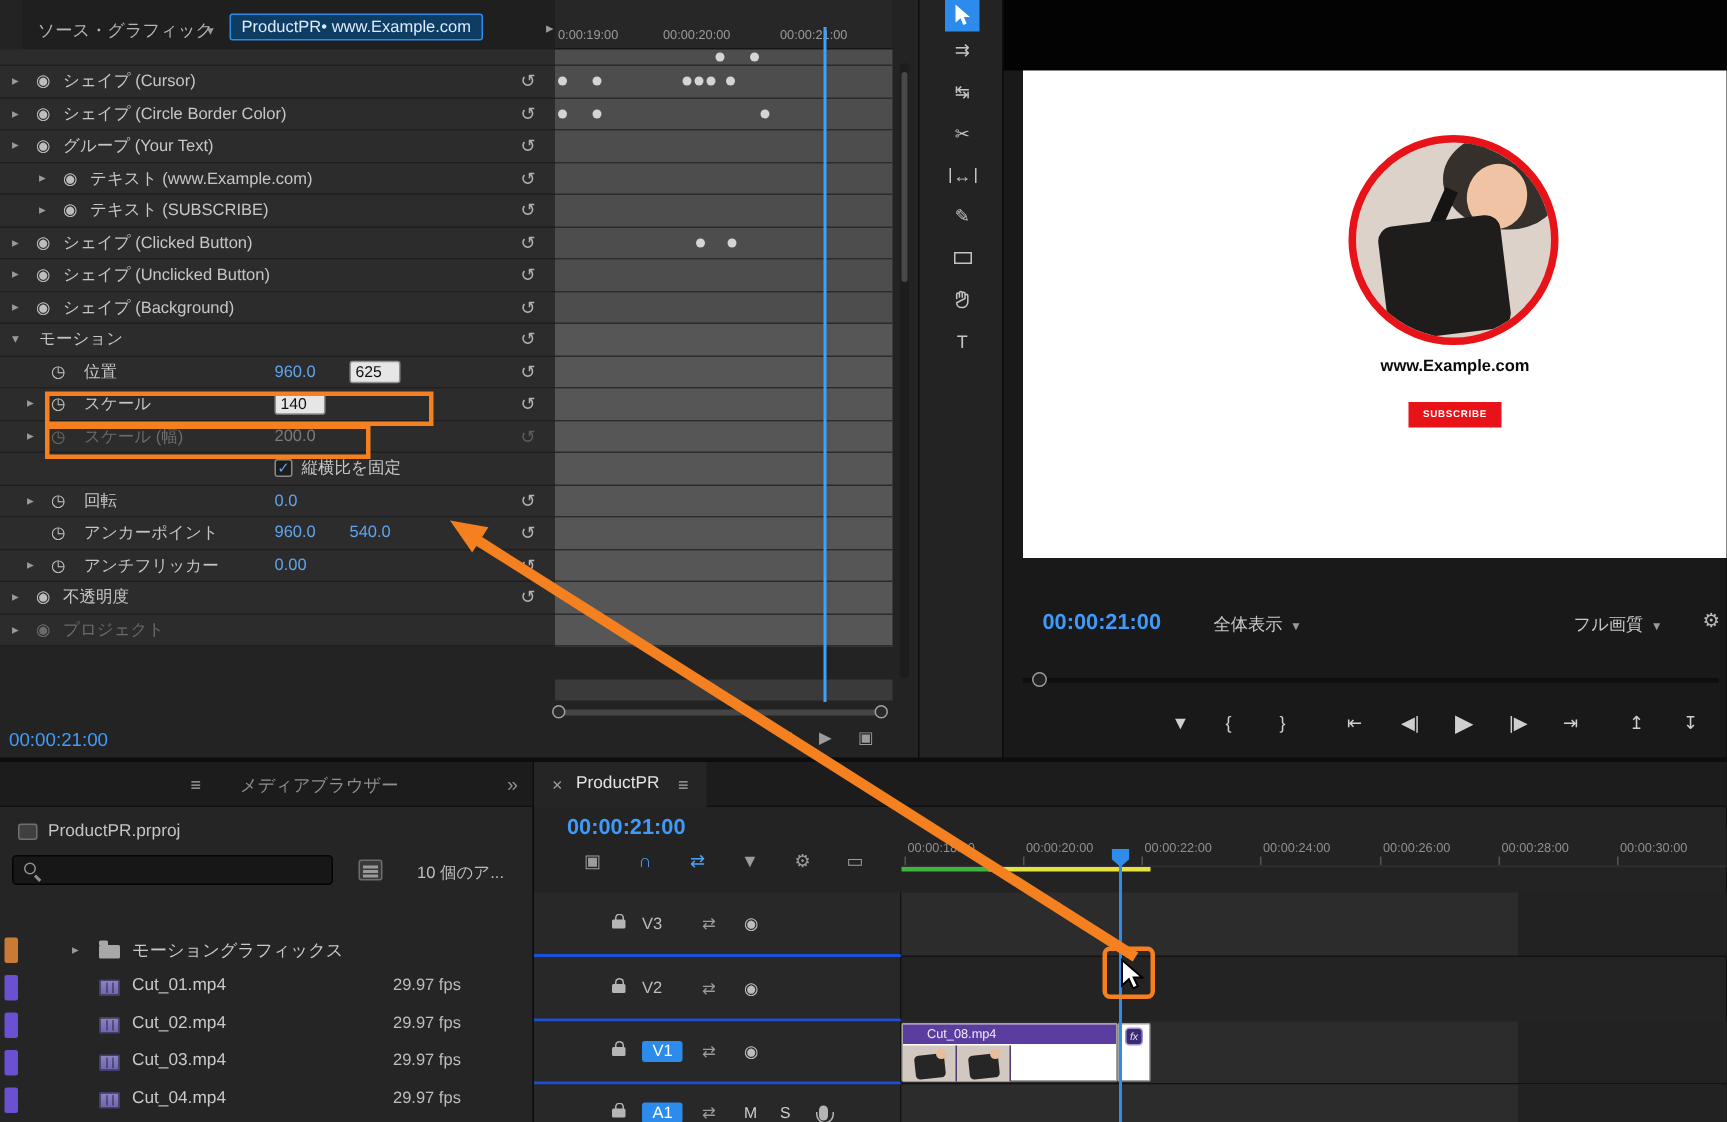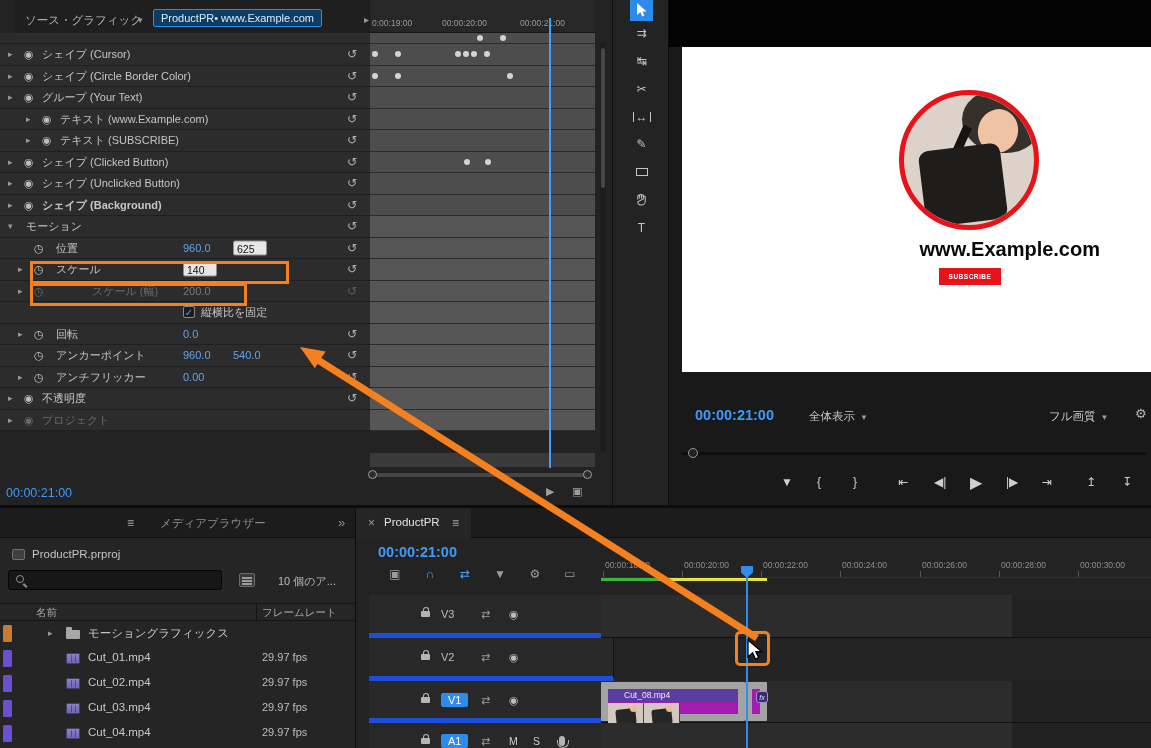--- a/index.html
+++ b/index.html
@@ -58,21 +58,21 @@
 
 
 #program{left:668px;top:0;width:483px;height:505px;background:#191919;border-left:1px solid #0d0d0d}
 .pm-top{position:absolute;left:0;top:0;width:483px;height:47px;background:#030303}
 .pm-frame{position:absolute;left:13px;top:47px;width:470px;height:325px;background:#ffffff;overflow:hidden}
 .pm-circle{position:absolute;left:217px;top:43px;width:140px;height:140px;border:5px solid #e71318;border-radius:50%;background:#ddd2c9;overflow:hidden}
 .ph-hair{position:absolute;left:58px;top:-6px;width:78px;height:64px;background:#35302c;border-radius:50% 50% 45% 55%}
 .ph-face{position:absolute;left:74px;top:14px;width:40px;height:44px;background:#f0c3a4;border-radius:50%;transform:rotate(14deg)}
 .ph-bag{position:absolute;left:18px;top:52px;width:82px;height:76px;background:#1f1d1c;border-radius:10px;transform:rotate(-7deg)}
 .ph-strap{position:absolute;left:52px;top:30px;width:9px;height:36px;background:#151413;transform:rotate(24deg)}
-.pm-url{position:absolute;left:158px;top:191px;width:260px;text-align:right;color:#0a0a0a;font-size:20px;font-weight:bold}
+.pm-url{position:absolute;left:158px;top:191px;width:260px;text-align:center;color:#0a0a0a;font-size:11px;font-weight:bold}
 .pm-btn{position:absolute;left:257px;top:221px;width:62px;height:17px;background:#e81219;color:#fff;font-size:6.5px;font-weight:bold;letter-spacing:.5px;text-align:center;line-height:17px}
 .pm-tc{position:absolute;left:26px;top:407px;color:#3f9bfa;font-size:14.5px;font-weight:600}
 .pm-dd{position:absolute;top:409px;color:#c9c9c9;font-size:11.5px;white-space:nowrap}
 .pm-dd .ddchev{color:#9a9a9a;font-size:8px;margin-left:5px}
 .pm-gear{position:absolute;left:466px;top:406px;color:#b9b9b9;font-size:13px}
 .pm-scrub{position:absolute;left:13px;top:452px;width:464px;height:3px;background:#0e0e0e}
 .pm-knob{position:absolute;left:19px;top:448px;width:10px;height:10px;border:1.5px solid #9a9a9a;border-radius:50%;background:#222}
 .pm-btnic{position:absolute;top:471px;height:22px;display:flex;align-items:center;color:#cfcfcf;font-size:12px}
 .pm-btnic.play{font-size:16px}
 
@@ -116,37 +116,37 @@
 .tl-menu{position:absolute;left:96px;top:8px;color:#a8a8a8;font-size:12px}
 .tl-tc{position:absolute;left:22px;top:36px;color:#3f9bfa;font-size:14.5px;font-weight:600}
 .tl-tool{position:absolute;top:58px;width:18px;height:16px;display:flex;align-items:center;justify-content:center;color:#9c9c9c;font-size:12px}
 .tl-tool.blue{color:#4ba3f7}
 .tl-ruler{position:absolute;left:245px;top:44px;width:551px;height:26px;background:#232323;border-bottom:1px solid #303030;overflow:hidden}
 .tl-ruler .rl{position:absolute;top:8px;font-size:8.5px;color:#8f8f8f;white-space:nowrap}
 .tl-ruler .tick{position:absolute;bottom:0;width:1px;height:6px;background:#555}
 .rbar{position:absolute;top:70px;height:3px}
 .tracks{position:absolute;left:0;top:87px;width:796px}
 .trk{position:relative;width:796px}
-.trk-head{position:absolute;left:13px;top:0;width:245px;height:100%;background:#282828;border-bottom:5px solid #1d4ed8;border-right:1px solid #121212}
+.trk-head{position:absolute;left:0;top:0;width:245px;height:100%;background:#282828;border-bottom:2px solid #1d4ed8;border-right:1px solid #121212}
 .trk-lane{position:absolute;left:245px;top:0;width:551px;height:100%;background:#2c2c2c;border-bottom:1px solid #121212}
 .trk-head>*{position:absolute;top:50%;transform:translateY(-50%)}
 .lock{left:52px;width:9px;height:6px;background:#b5b5b5;border-radius:1px}
 .lock::before{content:'';position:absolute;top:-4px;left:1.5px;width:4px;height:4px;border:1.5px solid #b5b5b5;border-bottom:none;border-radius:3px 3px 0 0}
 .tname{left:72px;color:#bdbdbd;font-size:11px}
 .tname.target{background:#2d8ceb;color:#fff;padding:1px 7px;border-radius:2px}
 .syncic{left:112px;color:#9a9a9a;font-size:11px}
 .teye{left:140px;color:#bdbdbd;font-size:11px}
 .abtn{color:#cfcfcf;font-size:10.5px}
 .mic{left:190px;width:6px;height:10px;border-radius:3px;background:#b5b5b5}
 .mic::after{content:'';position:absolute;left:-2.5px;top:4px;width:10px;height:7px;border:1.5px solid #b5b5b5;border-top:none;border-radius:0 0 6px 6px}
 .lane-dim{position:absolute;left:411px;top:0;width:385px;height:100%;background:rgba(0,0,0,.22)}
 .clip{position:absolute;border-radius:1px}
 .clip.graphic{background:#d6cde9;border:1px solid #9b91bd}
 .clip.graphic .ctitle{position:absolute;left:0;top:0;right:0;height:12px;background:#f0ecf8;border-bottom:1px solid #b6aed1;color:#2b2b2b;font-size:8px;line-height:12px;padding-left:3px;white-space:nowrap;overflow:hidden}
-.clip.vid{background:#a21caf;border:7px solid #a3a3a3}
+.clip.vid{background:#ffffff;border:1px solid #a3a3a3}
 .clip.vid .ctitle{position:absolute;left:0;top:0;right:0;height:13px;background:#5a3d9e;color:#efeaff;font-size:8.5px;line-height:13px;padding-left:16px;white-space:nowrap;overflow:hidden}
 .fxbadge{position:absolute;background:#2c2050;border:1px solid #a391e0;border-radius:3px;color:#e6ddff;font-style:italic;font-size:8px;text-align:center}
 .thumb{position:absolute;top:14px;width:36px;height:24px;background:#d3c8c0;border-right:1px solid #4a3b6e;overflow:hidden}
 .thumb .tb-bag{position:absolute;left:8px;top:6px;width:20px;height:16px;background:#262626;border-radius:3px;transform:rotate(-6deg)}
 .thumb .tb-face{position:absolute;left:22px;top:2px;width:7px;height:7px;background:#e9bd9b;border-radius:50%}
 .tl-ph-head{position:absolute;left:385px;top:58px;width:12px;height:12px;background:#2f8ceb;clip-path:polygon(0 0,100% 0,100% 55%,50% 100%,0 55%);z-index:7}
 .tl-ph-line{position:absolute;left:390px;top:68px;width:2px;height:172px;background:#2f8ceb;z-index:6}
 
 
 .hlbox{position:absolute;border:3px solid #f58020;z-index:40}
@@ -252,21 +252,21 @@
             <span class="eye" style="left: 24px;">◉</span>
             <span class="lbl" style="left: 42px;">シェイプ (Unclicked Button)</span>
             <span class="reset">↺</span>
           </div>
           <div class="ec-lane"></div>
         </div>
         <div class="ec-row t-layer">
           <div class="ec-left">
             <span class="chev" style="left: 8px;">▸</span>
             <span class="eye" style="left: 24px;">◉</span>
-            <span class="lbl" style="left: 42px; font-weight: bold;">シェイプ (Background)</span>
+            <span class="lbl" style="left: 42px;">シェイプ (Background)</span>
             <span class="reset">↺</span>
           </div>
           <div class="ec-lane"></div>
         </div>
         <div class="ec-row t-group">
           <div class="ec-left">
             <span class="chev" style="left: 8px;">▾</span>
             <span class="lbl" style="left: 26px;">モーション</span>
             <span class="reset">↺</span>
           </div>
@@ -289,21 +289,21 @@
             <span class="lbl" style="left: 56px;">スケール</span>
             <div class="val-edit" style="left: 183px;">140</div>
             <span class="reset">↺</span>
           </div>
           <div class="ec-lane"></div>
         </div>
         <div class="ec-row t-prop">
           <div class="ec-left">
             <span class="chev" style="left: 18px;">▸</span>
             <span class="stopwatch lbl dim" style="left: 34px;">◷</span>
-            <span class="lbl dim" style="left: 56px; margin-left: 36px;">スケール (幅)</span>
+            <span class="lbl dim" style="left: 56px;">スケール (幅)</span>
             <span class="val grey" style="left: 183px;">200.0</span>
             <span class="reset dim">↺</span>
           </div>
           <div class="ec-lane"></div>
         </div>
         <div class="ec-row t-check">
           <div class="ec-left">
             <div class="checkbox" style="left: 183px;">✓</div>
             <span class="lbl" style="left: 201px;">縦横比を固定</span>
           </div>
@@ -432,25 +432,20 @@
       <span class="pj-tab-inactive">メディアブラウザー</span>
       <span class="pj-more">»</span>
     </div>
     <span class="prico"></span>
     <div class="pj-file">ProductPR.prproj</div>
     <div class="pj-search">
       <span class="mag"></span>
     </div>
     <span class="fico"></span>
     <div class="pj-count">10 個のア...</div>
-    <div class="pj-header">
-      <span class="c1">名前</span>
-      <span class="pj-hdiv"></span>
-      <span class="c2">フレームレート</span>
-    </div>
     <div id="pj-rows">
         <div class="pj-row">
           <span class="chip" style="background: rgb(201, 123, 53);"></span>
           <span class="pj-chev">▸</span>
           <span class="folder"></span>
           <span class="pj-name">モーショングラフィックス</span>
         </div>
         <div class="pj-row">
           <span class="chip" style="background: rgb(107, 80, 210);"></span>
           <span class="clipico"></span>

